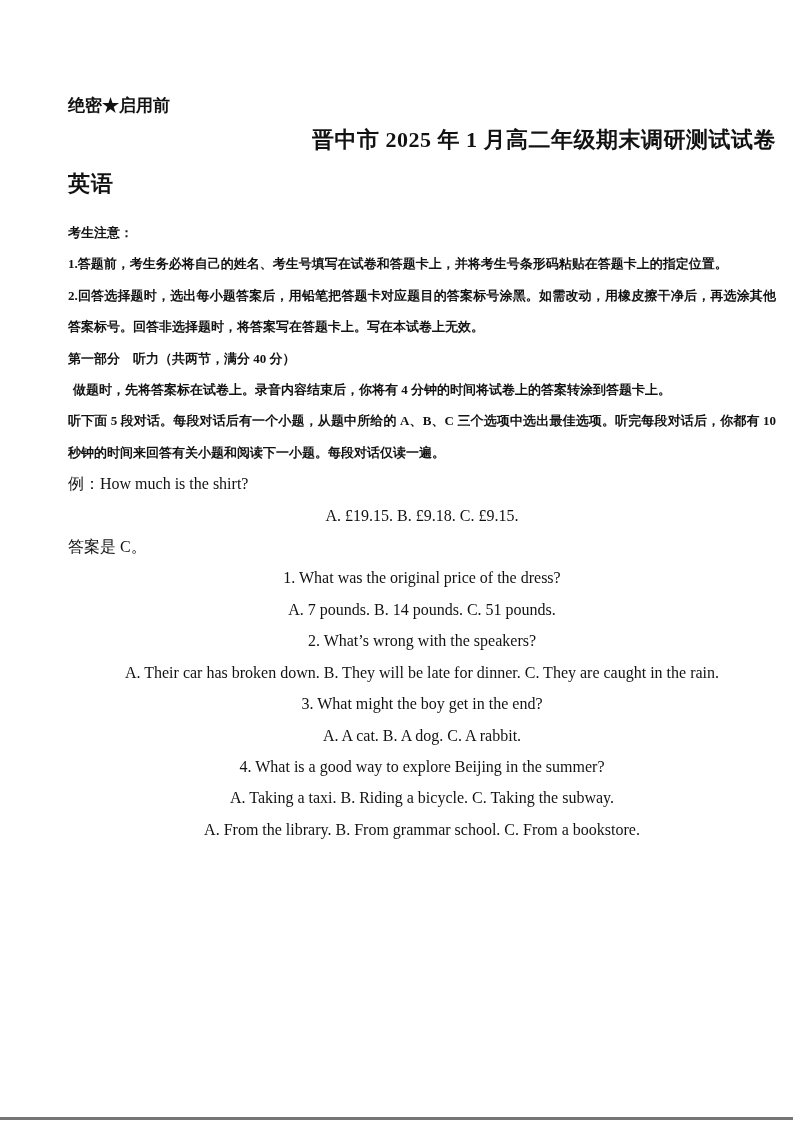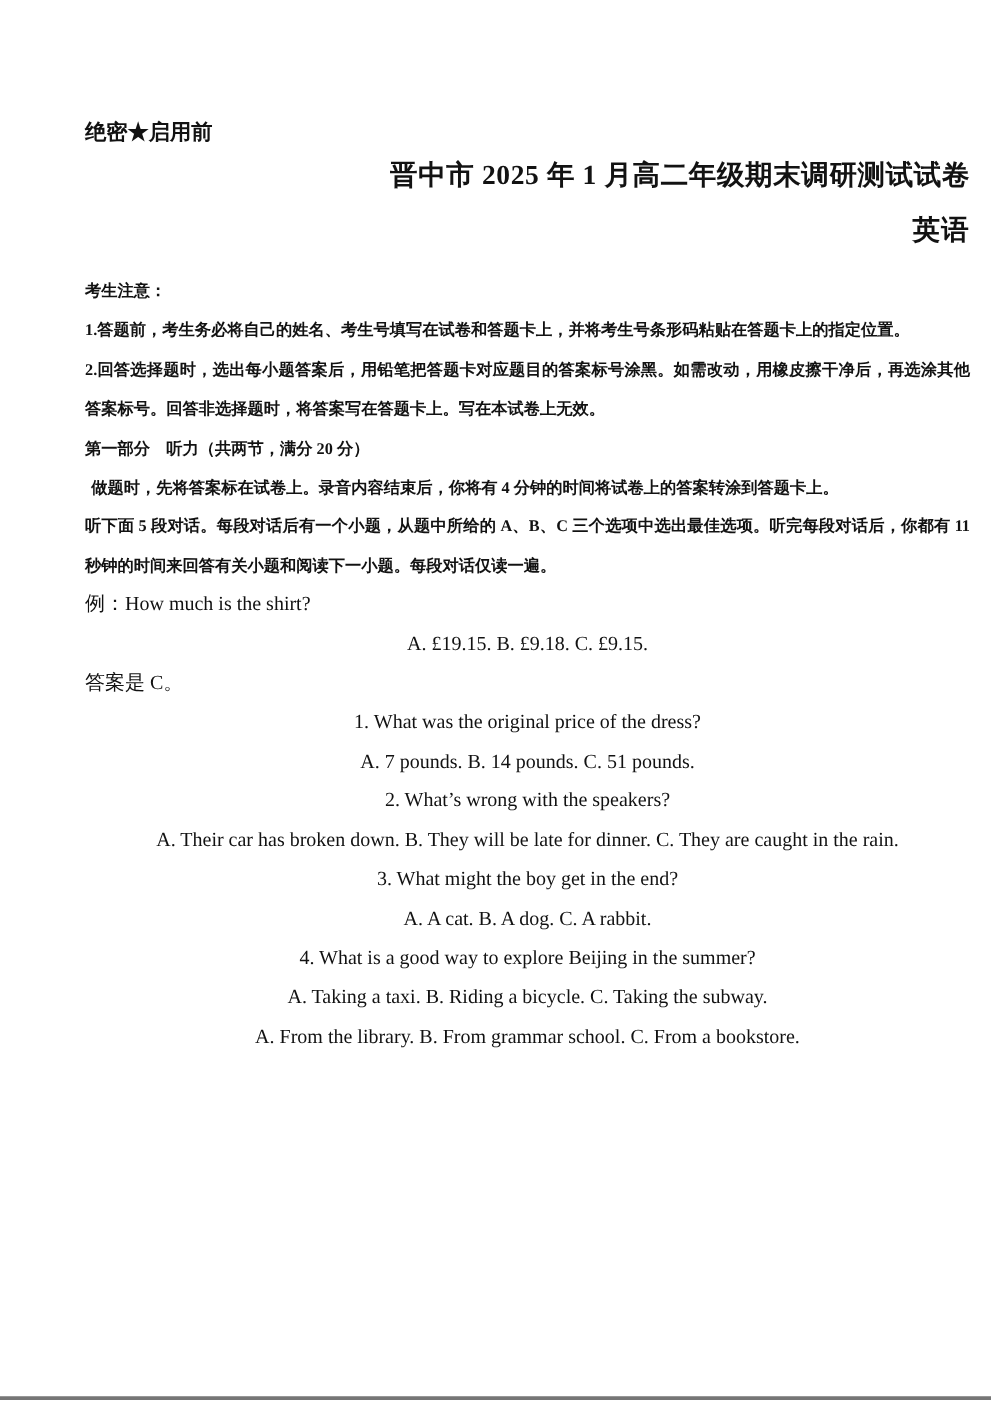--- a/index.html
+++ b/index.html
@@ -33,21 +33,21 @@
     font-size: 22px;
     font-weight: bold;
     text-align: right;
     line-height: 30px;
     margin: 0 0 14px 0;
     letter-spacing: 0.5px;
   }
   .subject {
     font-size: 22px;
     font-weight: bold;
-    text-align: right;
+    text-align: left;
     line-height: 30px;
     margin: 0 0 18px 0;
     letter-spacing: 1px;
   }
   p {
     margin: 0;
     line-height: 31.4px;
   }
   .zh {
     font-size: 13px;
@@ -83,24 +83,24 @@
   <div class="doc">
 
     <p class="secret">绝密★启用前</p>
     <h1 class="title">晋中市 2025 年 1 月高二年级期末调研测试试卷</h1>
     <h2 class="subject">英语</h2>
 
     <p class="zh">考生注意：</p>
     <p class="zh">1.答题前，考生务必将自己的姓名、考生号填写在试卷和答题卡上，并将考生号条形码粘贴在答题卡上的指定位置。</p>
     <p class="zh">2.回答选择题时，选出每小题答案后，用铅笔把答题卡对应题目的答案标号涂黑。如需改动，用橡皮擦干净后，再选涂其他答案标号。回答非选择题时，将答案写在答题卡上。写在本试卷上无效。</p>
 
-    <p class="zh">第一部分　听力（共两节，满分 20 分）</p>
+    <p class="zh">第一部分　听力（共两节，满分 40 分）</p>
     <p class="zh indent-sm">做题时，先将答案标在试卷上。录音内容结束后，你将有 4 分钟的时间将试卷上的答案转涂到答题卡上。</p>
 
-    <p class="zh">听下面 5 段对话。每段对话后有一个小题，从题中所给的 A、B、C 三个选项中选出最佳选项。听完每段对话后，你都有 11 秒钟的时间来回答有关小题和阅读下一小题。每段对话仅读一遍。</p>
+    <p class="zh">听下面 5 段对话。每段对话后有一个小题，从题中所给的 A、B、C 三个选项中选出最佳选项。听完每段对话后，你都有 10 秒钟的时间来回答有关小题和阅读下一小题。每段对话仅读一遍。</p>
 
     <p class="zh-reg">例：How much is the shirt?</p>
     <p class="en">A. £19.15. B. £9.18. C. £9.15.</p>
     <p class="zh-reg">答案是 C。</p>
 
     <p class="en">1. What was the original price of the dress?</p>
     <p class="en">A. 7 pounds. B. 14 pounds. C. 51 pounds.</p>
 
     <p class="en">2. What’s wrong with the speakers?</p>
     <p class="en">A. Their car has broken down. B. They will be late for dinner. C. They are caught in the rain.</p>

